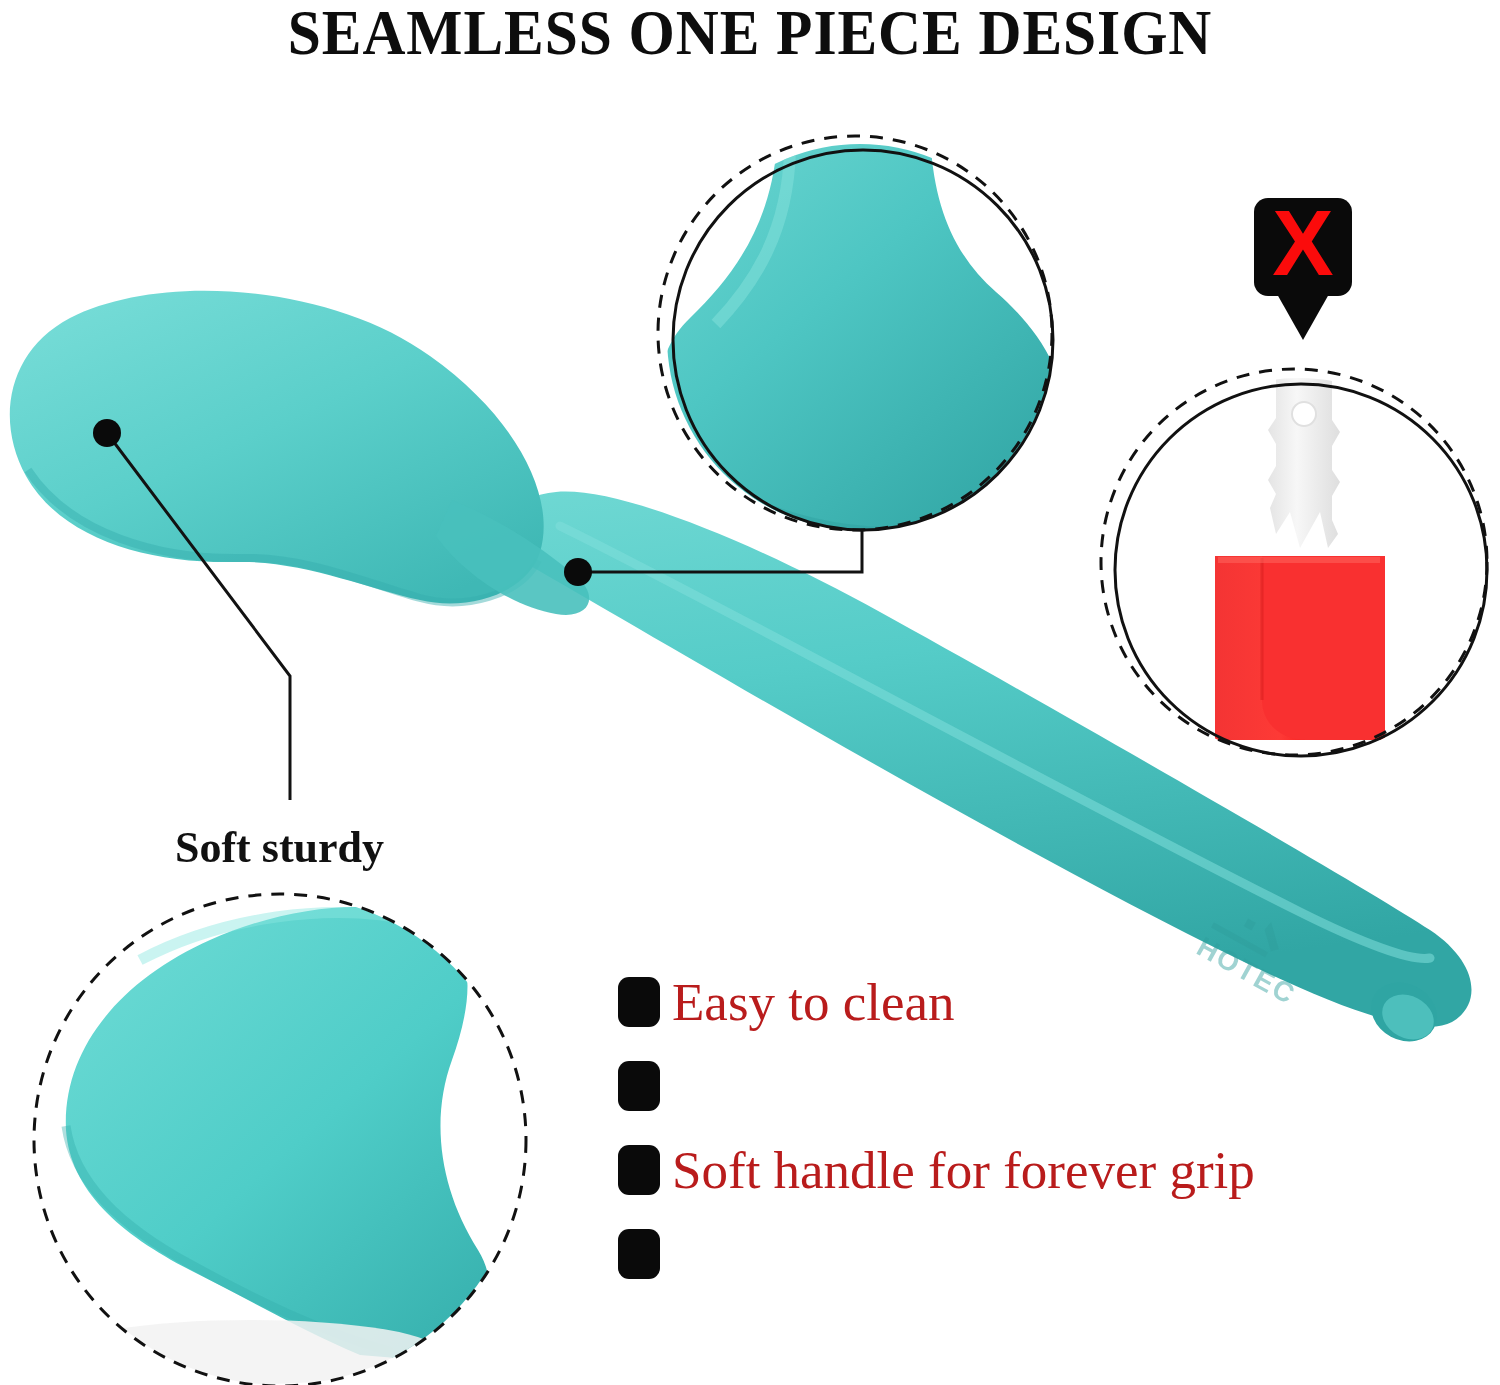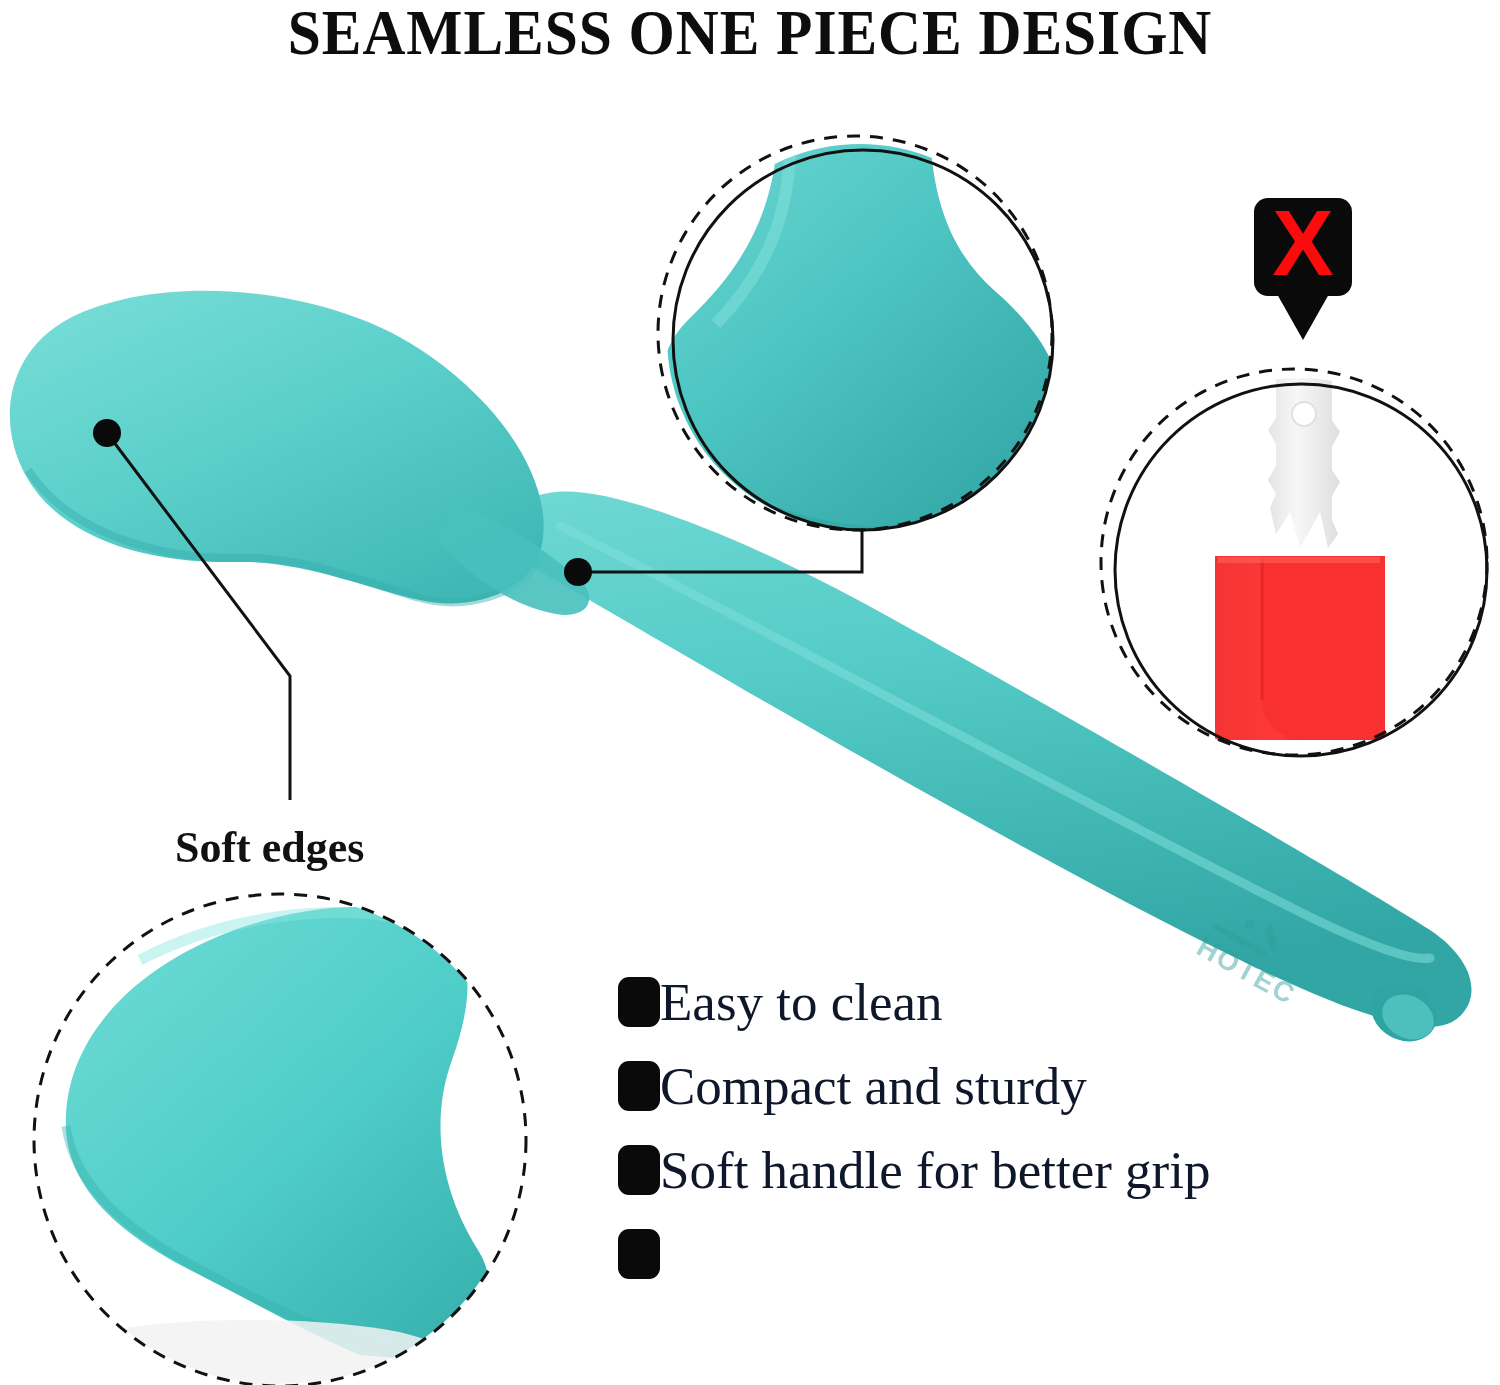--- a/index.html
+++ b/index.html
@@ -57,24 +57,24 @@
     height: 84px;
   }
   .bullet {
     width: 42px;
     height: 50px;
     background: #0a0a0a;
     border-radius: 11px;
     flex: 0 0 auto;
   }
   .feature-text {
-    margin-left: 0;
+    margin-left: 12px;
     font-family: "Liberation Serif", serif;
     font-size: 53px;
-    color: #0f172a;
+    color: #b91c1c;
     line-height: 1;
     white-space: nowrap;
   }
 
   
   svg.layer {
     position: absolute;
     left: 0; top: 0;
     width: 1500px;
     height: 1385px;
@@ -279,33 +279,32 @@
       <circle cx="1294" cy="562" r="193" fill="none" stroke="#111111" stroke-width="3" stroke-dasharray="13 10"></circle>
       <circle cx="1301" cy="570" r="186" fill="none" stroke="#111111" stroke-width="3"></circle>
     </g>
   </svg>
 
   <div id="x-badge">
     <div class="x-glyph">X</div>
   </div>
   <div id="x-pointer"></div>
 
-  <div id="soft-edges-label">Soft edges</div>
+  <div id="soft-edges-label">Soft sturdy</div>
 
   <div id="features">
     <div class="feature-row">
       <span class="bullet"></span>
       <span class="feature-text">Easy to clean</span>
     </div>
     <div class="feature-row">
       <span class="bullet"></span>
-      <span class="feature-text">Compact and sturdy</span>
     </div>
     <div class="feature-row">
       <span class="bullet"></span>
-      <span class="feature-text">Soft handle for better grip</span>
+      <span class="feature-text">Soft handle for forever grip</span>
     </div>
     <div class="feature-row">
       <span class="bullet"></span>
     </div>
   </div>
 
 </div>
 
 </body></html>

